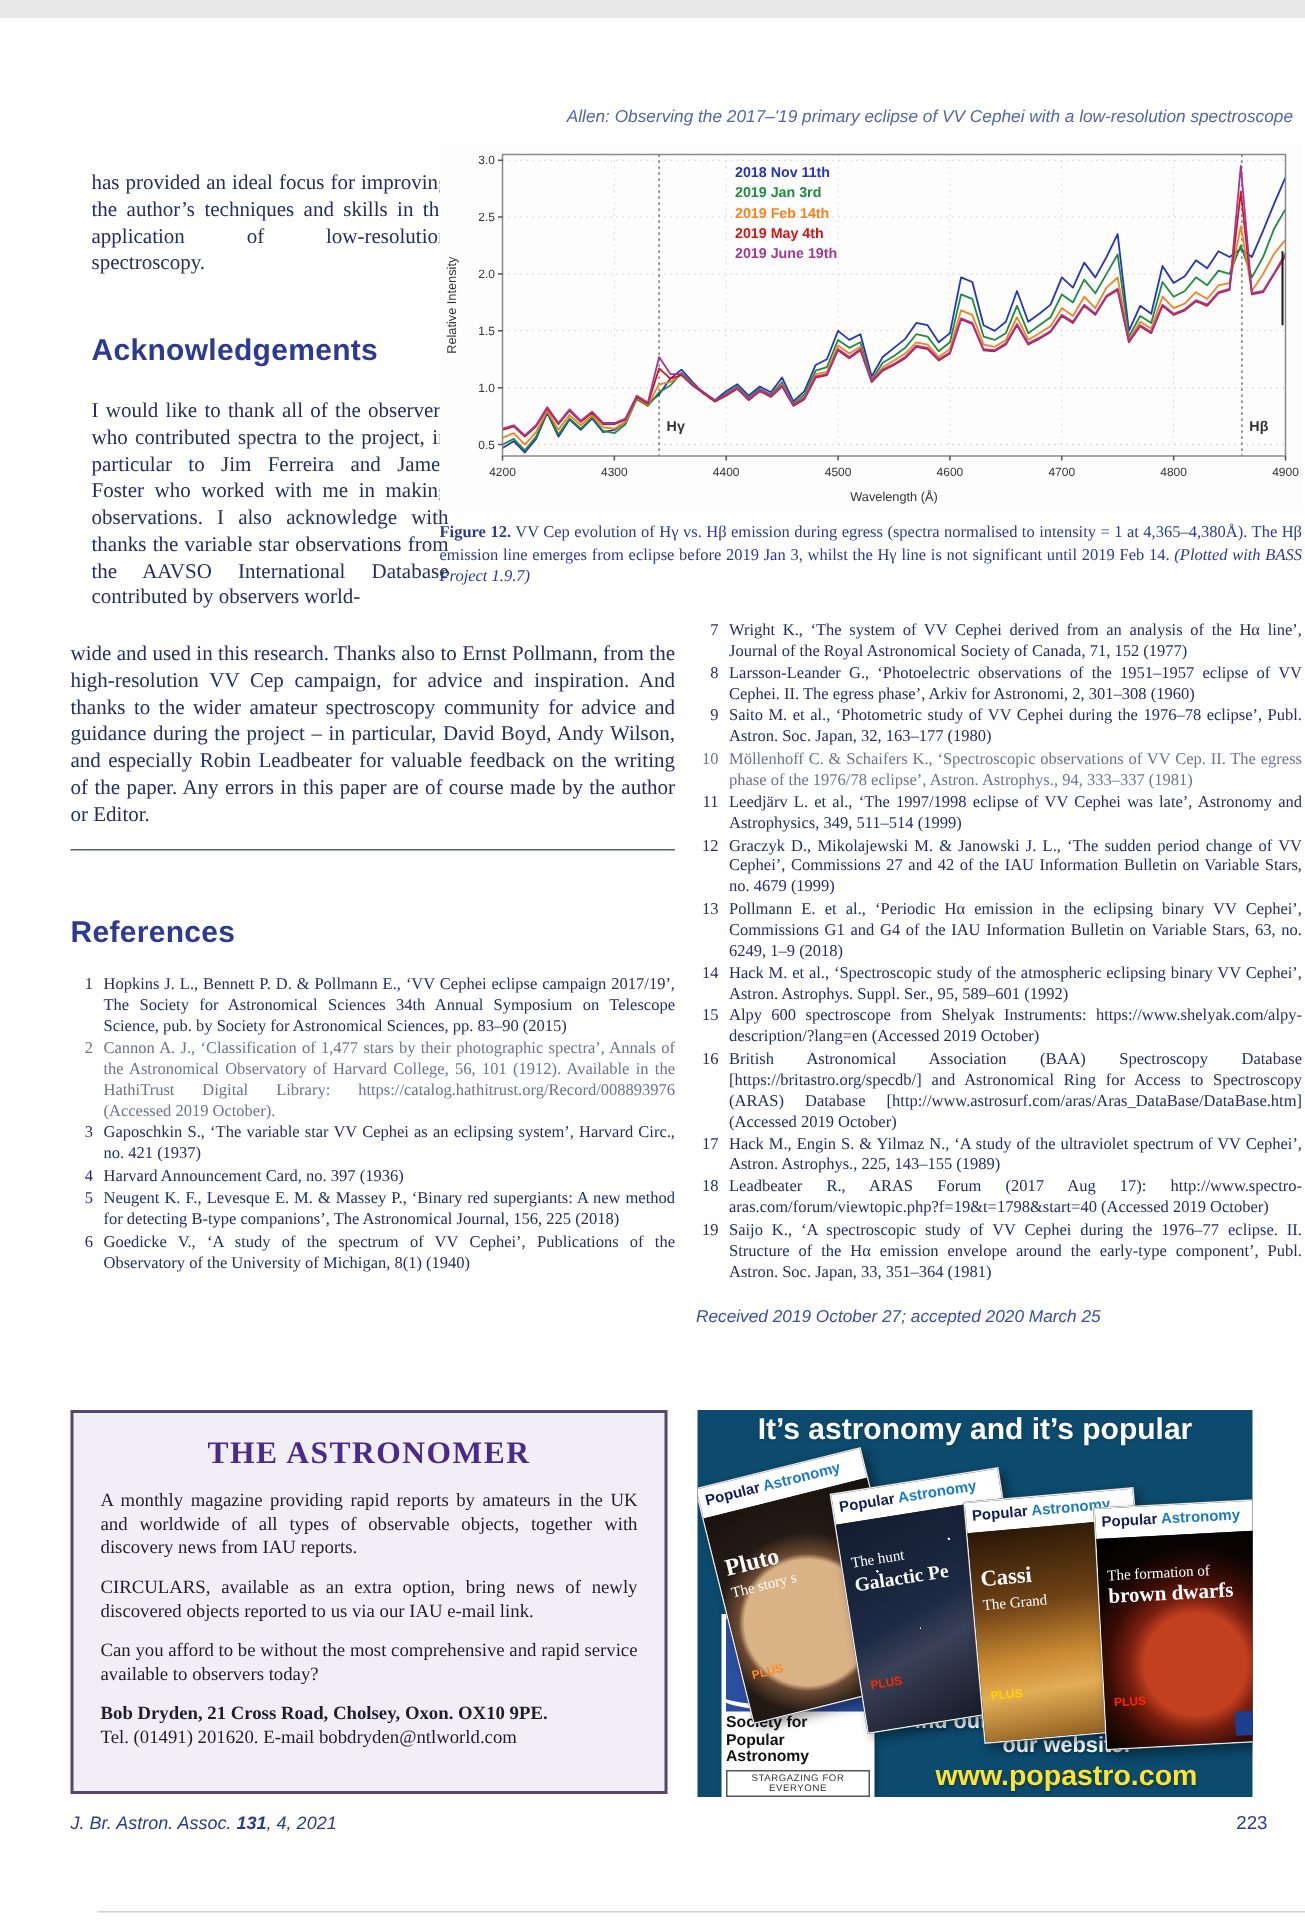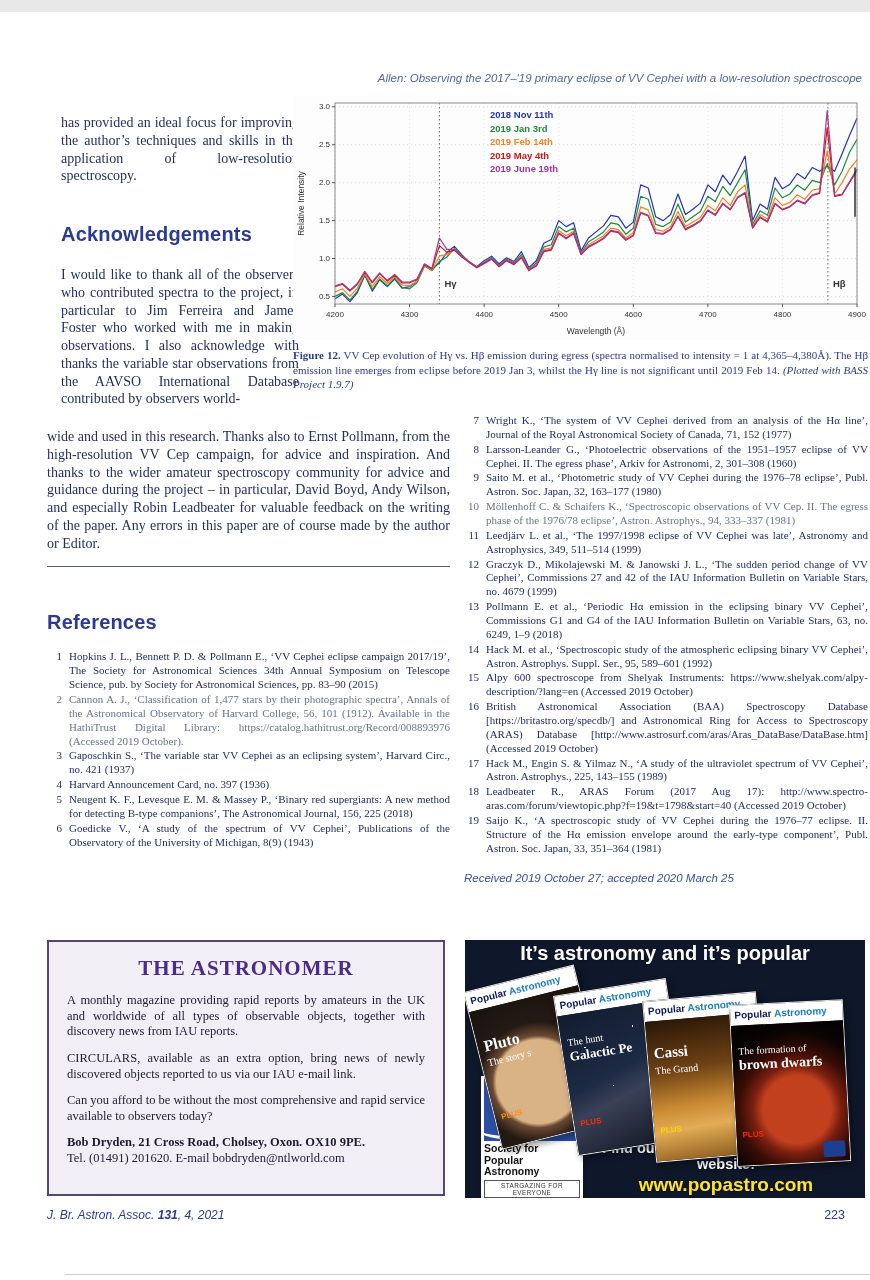--- a/index.html
+++ b/index.html
@@ -34,21 +34,21 @@
     font-size:11.5px;color:#3a4fa0;}
   
   .ads{position:absolute;left:47px;top:928px;width:821px;display:flex;gap:20px;}
   .ad-astronomer{width:398px;height:256px;flex:none;border:2px solid #57476b;background:#f2eef6;
     box-sizing:border-box;padding:14px 18px 10px 18px;color:#1d1d2e;}
   .ad-astronomer .ad-title{font-family:"Liberation Serif",serif;font-weight:bold;text-align:center;
     font-size:21px;letter-spacing:1px;color:#4a2a8a;margin-bottom:12px;}
   .ad-astronomer p{margin:0 0 11px 0;font-size:12.5px;line-height:1.25;text-align:justify;}
   .ad-address{font-weight:bold;}
   
-  .ad-spa{position:relative;width:400px;height:258px;flex:none;background:#0f172a;overflow:hidden;}
+  .ad-spa{position:relative;width:370px;height:258px;flex:none;background:#0c4a6e;overflow:hidden;}
   .spa-headline{position:absolute;top:2px;left:0;right:0;text-align:center;
     font-family:"Liberation Sans",sans-serif;font-weight:bold;font-size:20px;color:#ffffff;
     text-shadow:0 1px 2px rgba(0,0,0,.25);}
   .cover{position:absolute;width:114px;height:162px;background:#111;
     box-shadow:3px 4px 7px rgba(0,0,0,.4);border:1px solid #e8e8e8;box-sizing:border-box;}
   .masthead{height:20px;background:#ffffff;font-family:"Liberation Sans",sans-serif;
     font-weight:bold;font-size:10px;line-height:20px;white-space:nowrap;overflow:hidden;
     padding-left:4px;}
   .masthead .m1{color:#0f1c5c;}
   .masthead .m2{color:#1b7bc4;}
@@ -205,21 +205,21 @@
           <div class="ref-row">
             <span class="ref-num">4</span>
             <span class="ref-text">Harvard Announcement Card, no. 397 (1936)</span>
           </div>
           <div class="ref-row">
             <span class="ref-num">5</span>
             <span class="ref-text">Neugent K. F., Levesque E. M. &amp; Massey P., ‘Binary red supergiants: A new method for detecting B-type companions’, The Astronomical Journal, 156, 225 (2018)</span>
           </div>
           <div class="ref-row">
             <span class="ref-num">6</span>
-            <span class="ref-text">Goedicke V., ‘A study of the spectrum of VV Cephei’, Publications of the Observatory of the University of Michigan, 8(9) (1943)</span>
+            <span class="ref-text">Goedicke V., ‘A study of the spectrum of VV Cephei’, Publications of the Observatory of the University of Michigan, 8(1) (1940)</span>
           </div>
         </div>
     </div>
     <div class="col-r">
       <div id="refs-right">
           <div class="ref-row">
             <span class="ref-num">7</span>
             <span class="ref-text">Wright K., ‘The system of VV Cephei derived from an analysis of the Hα line’, Journal of the Royal Astronomical Society of Canada, 71, 152 (1977)</span>
           </div>
           <div class="ref-row">

